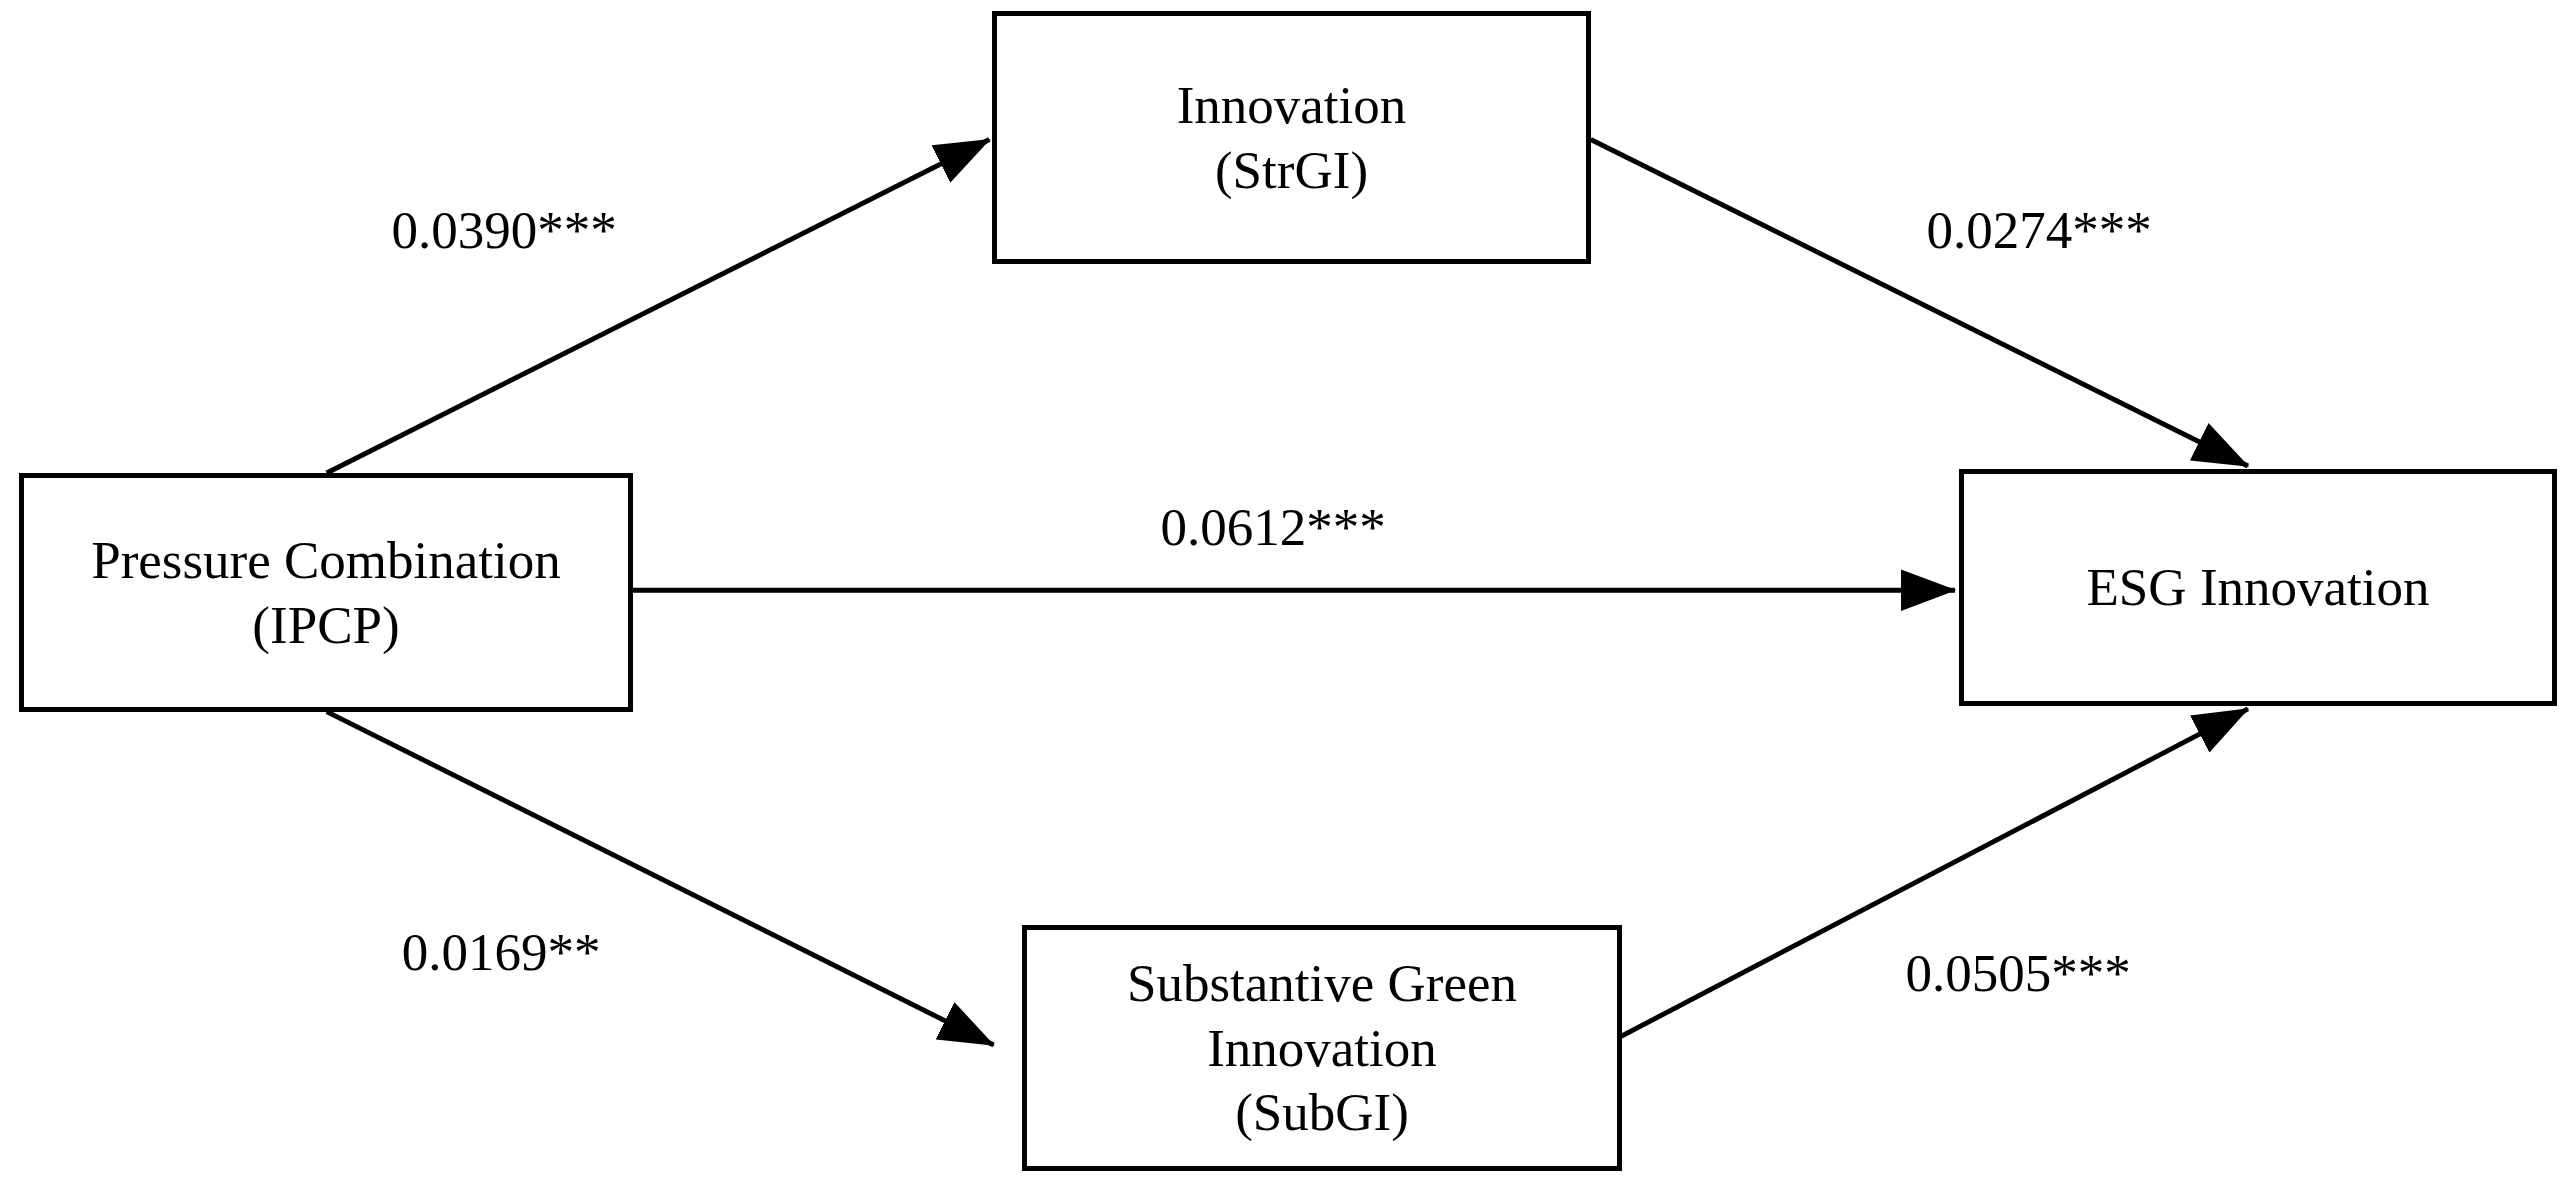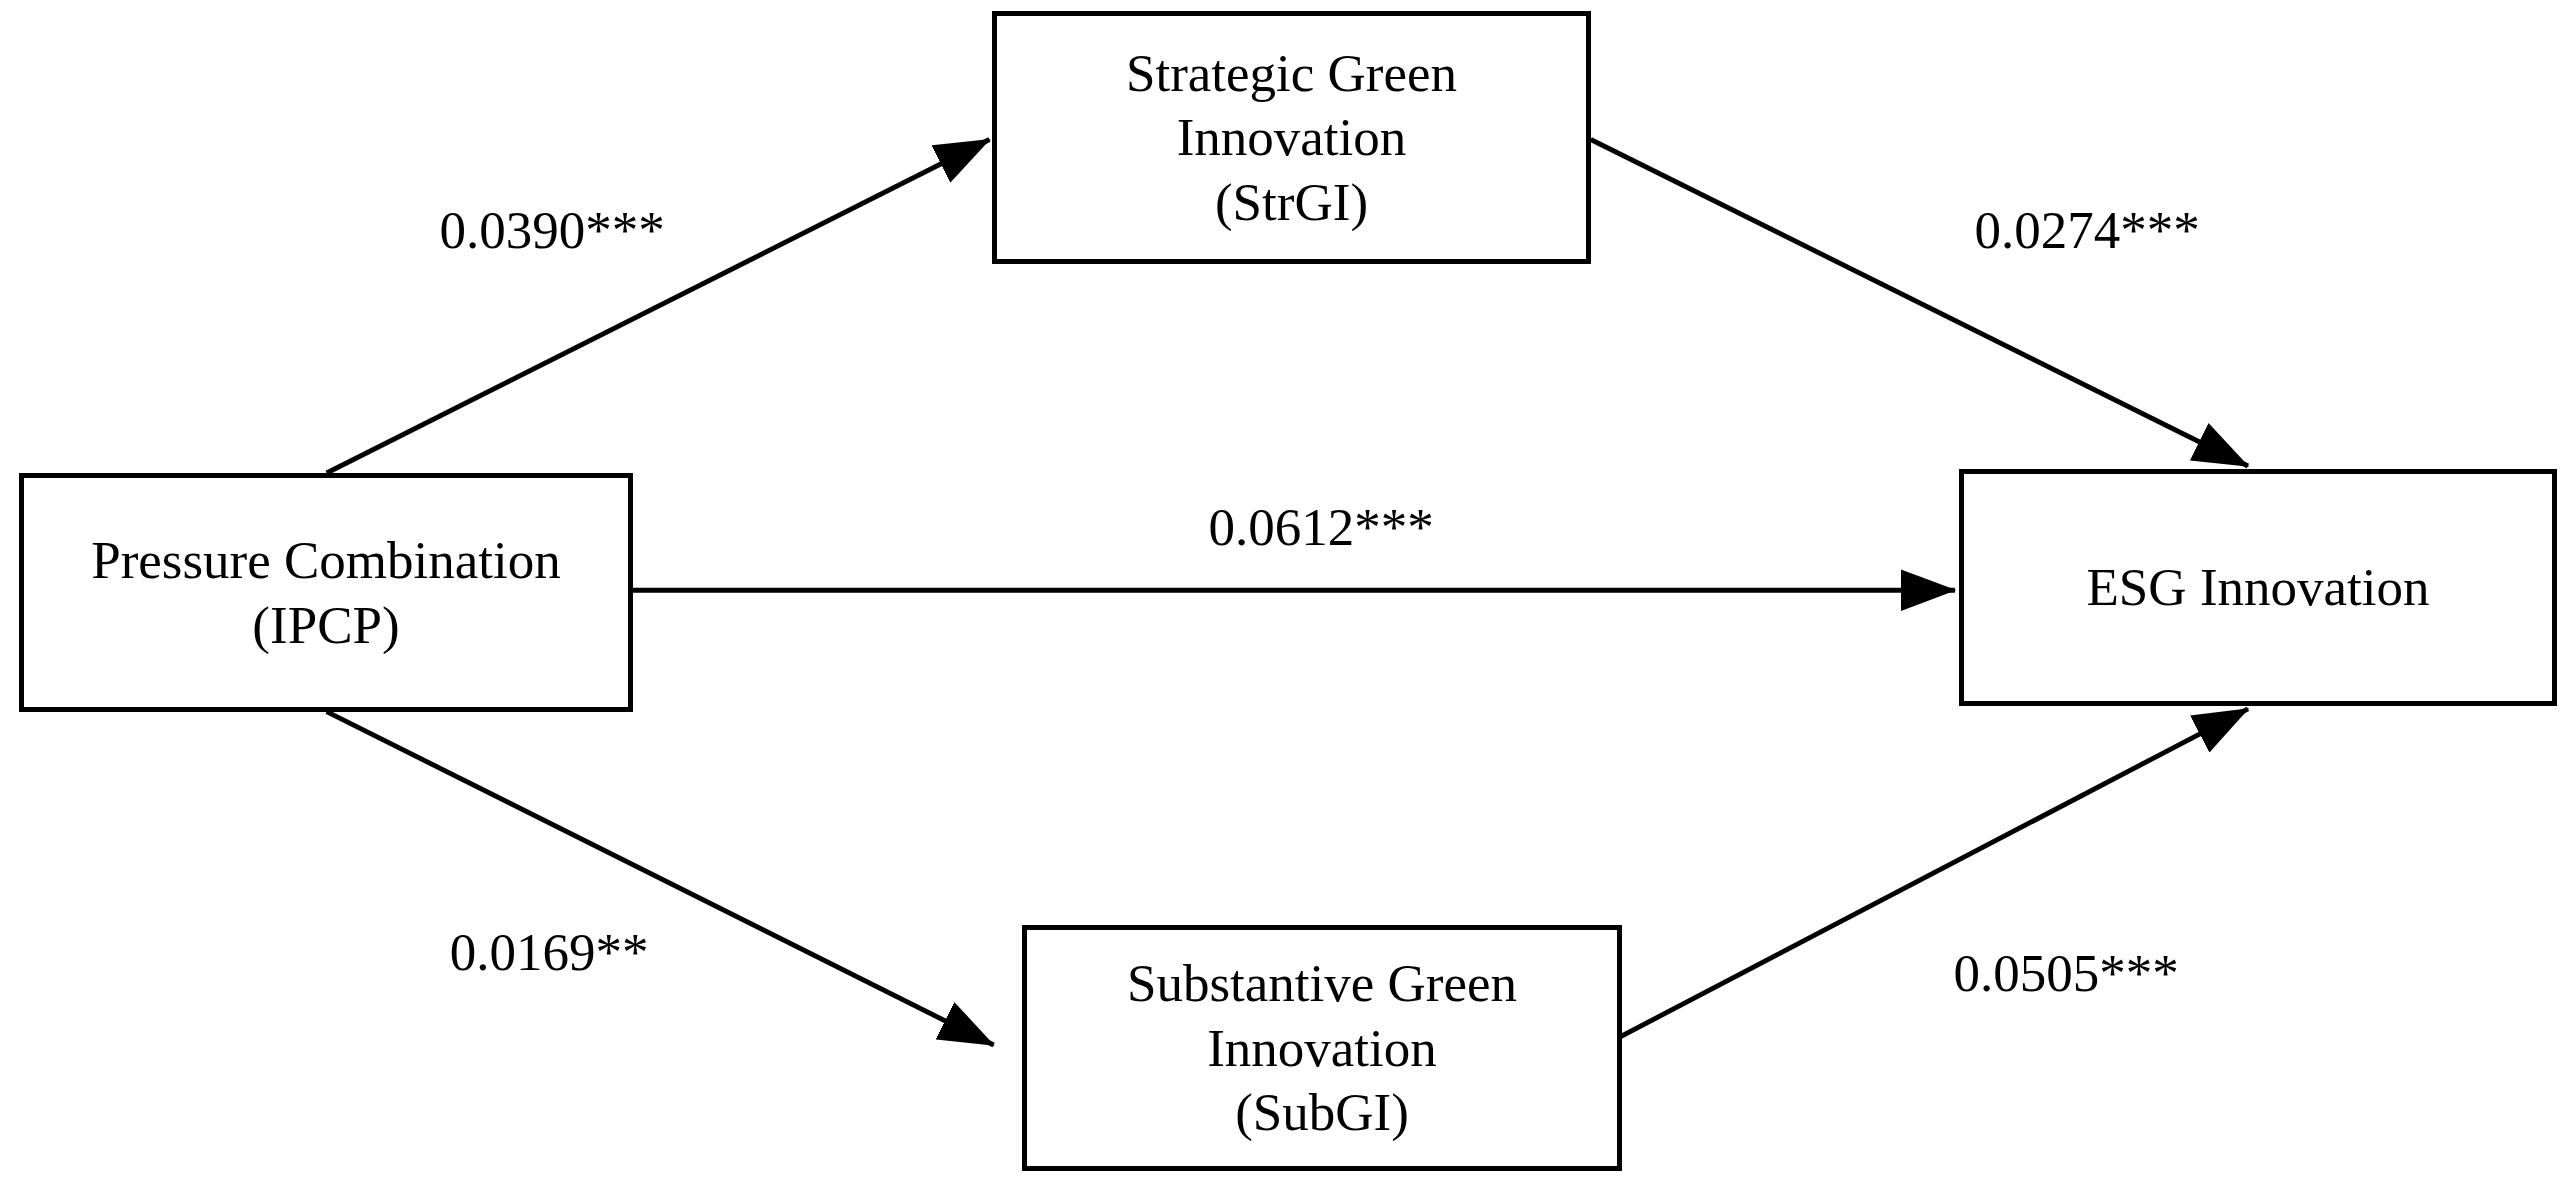--- a/index.html
+++ b/index.html
@@ -39,21 +39,20 @@
   .node-box .line {
     display: block;
     white-space: nowrap;
   }
   .edge-label {
     position: absolute;
     transform: translate(-50%, -50%);
     font-size: 53px;
     white-space: nowrap;
     background: transparent;
-    margin-left: 48px;
   }
   
   .box-ipcp  { left: 19px;   top: 473px;  width: 614px; height: 239px; }
   .box-strgi { left: 992px; top: 11px;   width: 599px; height: 253px; }
   .box-subgi { left: 996px; top: 925px; width: 600px; height: 246px; margin-left: 26px; }
   .box-esg   { left: 1959px; top: 469px;  width: 598px; height: 237px; }
   
   .lbl-ipcp-strgi { left: 504px;  top: 230px; }
   .lbl-strgi-esg  { left: 2039px; top: 230px; }
   .lbl-ipcp-esg   { left: 1273px; top: 527px; }
@@ -77,21 +76,20 @@
     <line x1="2280" y1="200" x2="3222" y2="668" stroke="#000000" stroke-width="7" marker-end="url(#arrowhead)"></line>
     <line x1="2288" y1="1504" x2="3222" y2="1016" stroke="#000000" stroke-width="7" marker-end="url(#arrowhead)"></line>
   </svg>
 
   <div class="node-box box-ipcp">
     <span class="line">Pressure Combination</span>
     <span class="line">(IPCP)</span>
   </div>
 
   <div class="node-box box-strgi">
-    <span class="line">Strategic Green</span>
     <span class="line">Innovation</span>
     <span class="line">(StrGI)</span>
   </div>
 
   <div class="node-box box-subgi">
     <span class="line">Substantive Green</span>
     <span class="line">Innovation</span>
     <span class="line">(SubGI)</span>
   </div>
 

